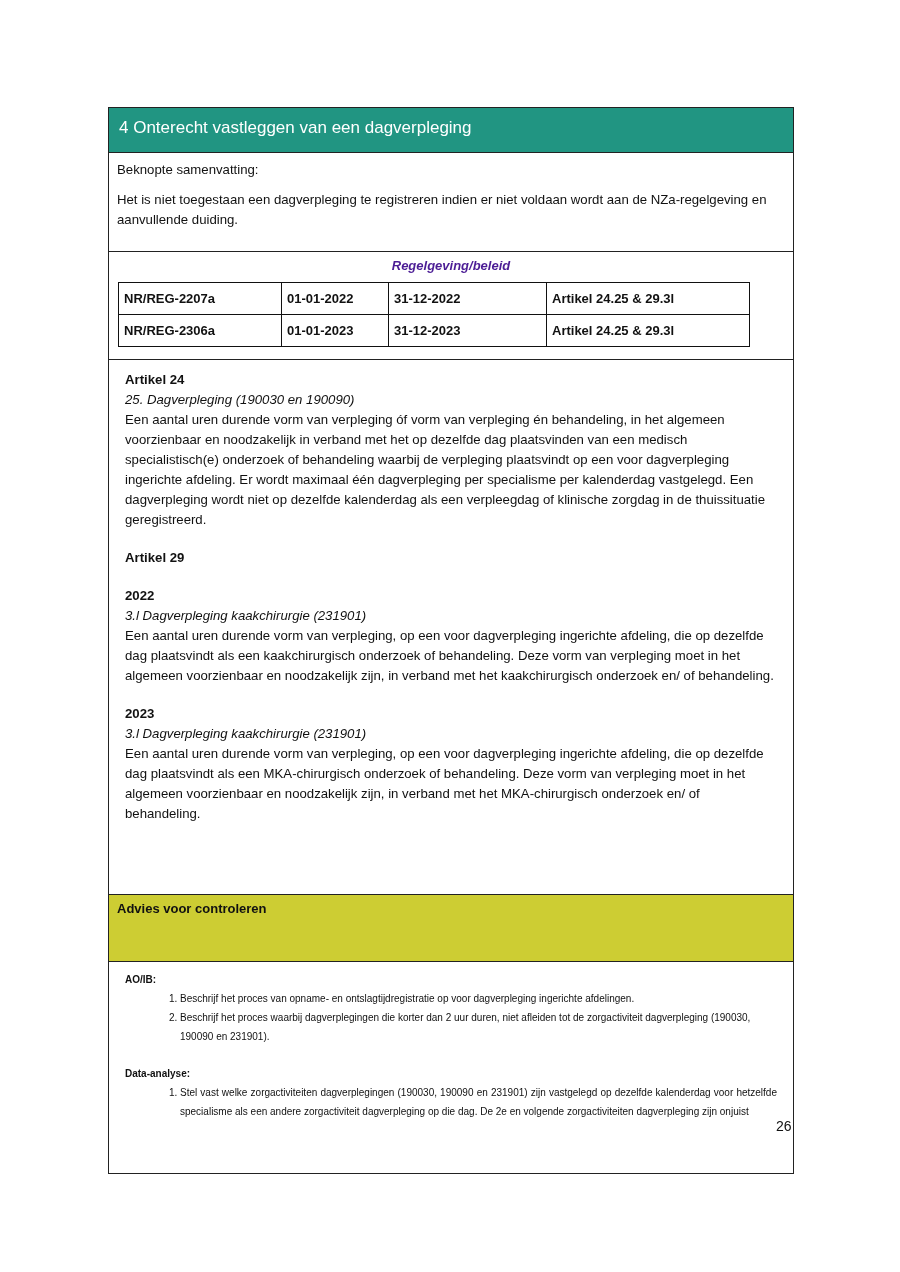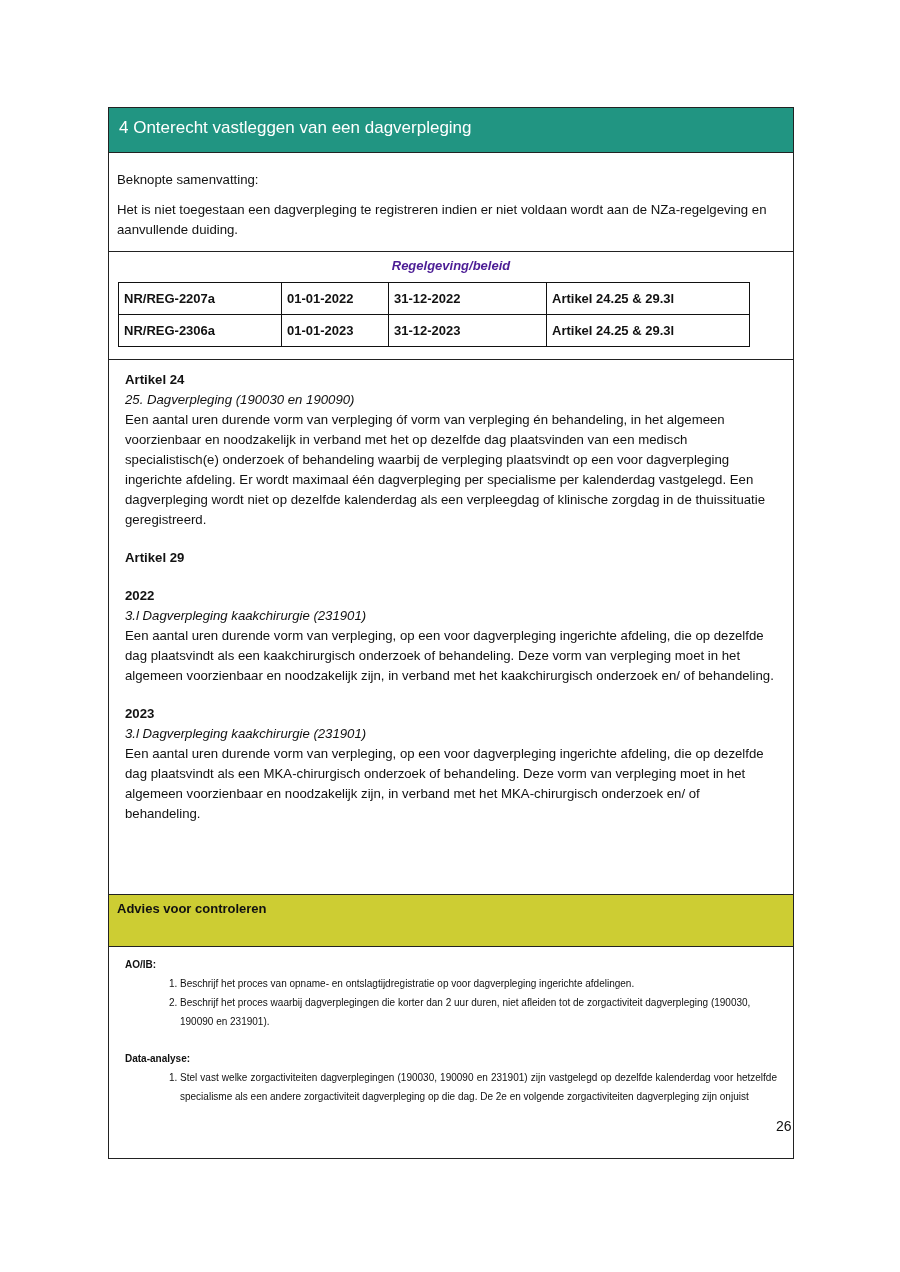--- a/index.html
+++ b/index.html
@@ -2,30 +2,30 @@
 <html><head>
 <meta charset="utf-8">
 <style>
   html, body { margin: 0; padding: 0; background: #ffffff; }
   body { width: 900px; height: 1272px; position: relative; font-family: "Liberation Sans", sans-serif; color: #111; }
   .frame { position: absolute; left: 108px; top: 107px; width: 684px; border: 1px solid #222; }
   .hdr { background: #219582; color: #ffffff; font-size: 17px; height: 44px; line-height: 40px; padding: 0 10px; border-bottom: 1px solid #222; }
   .sec { border-bottom: 1px solid #222; padding: 6px 8px; font-size: 13.2px; line-height: 20px; }
   .sec p { margin: 0; }
   .summary { height: 86px; }
-  .summary .lbl { margin-bottom: 10px; margin-top: 11px; }
+  .summary .lbl { margin-bottom: 10px; margin-top: 1px; }
   .reg { height: 97px; padding-top: 4px; }
   .reg-title { color: #4c1d95; font-style: italic; font-weight: bold; font-size: 13px; margin-bottom: 6px; text-align: center; }
   table.regtbl { border-collapse: collapse; margin-left: 1px; }
   table.regtbl td { border: 1px solid #111; height: 31px; padding: 0 5px; font-size: 13px; font-weight: bold; }
   .body { height: 514px; padding: 10px 16px; font-size: 13.2px; line-height: 20px; }
   .bold { font-weight: bold; }
   .ital { font-style: italic; }
   .gap { height: 18px; }
-  .advhdr { background: #cdcd33; height: 44px; padding: 6px 8px 1px; font-weight: bold; font-size: 13px; border-bottom: 1px solid #222; }
+  .advhdr { background: #cdcd33; height: 44px; padding: 6px 8px 16px; font-weight: bold; font-size: 13px; border-bottom: 1px solid #222; }
   .adv { height: 195px; padding: 8px 16px; font-size: 10px; line-height: 19px; overflow: hidden; border-bottom: none; }
   ol { margin: 0; padding-left: 55px; }
   ol li { padding-left: 0; }
   .justify { text-align: justify; }
   .pagenum { position: absolute; left: 776px; top: 1118px; font-size: 14px; }
 </style>
 </head>
 <body>
 
 <div class="frame">

